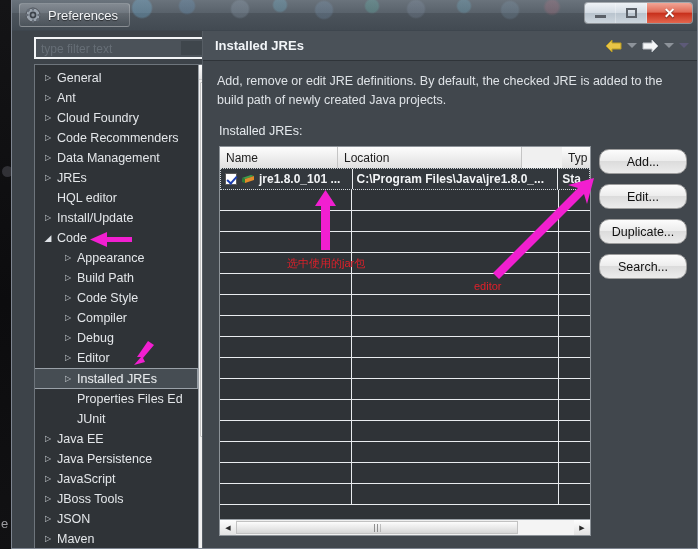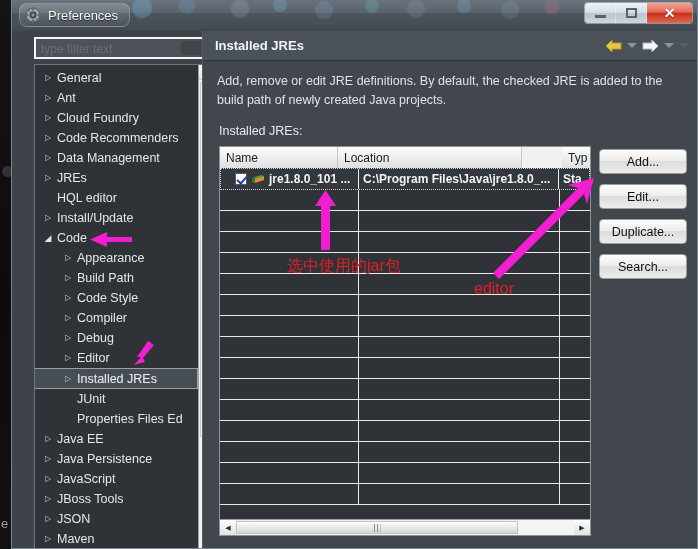--- a/index.html
+++ b/index.html
@@ -51,21 +51,21 @@
       radial-gradient(circle at 540px 7px, rgba(230,120,140,.18) 0 6px, transparent 9px),
       linear-gradient(180deg,#6a737c 0%, #59626b 42%, #4c545c 44%, #424a52 100%);
     border-bottom: 1px solid #3e464e;
   }
   #tb-left {
     position: absolute; left: 7px; top: 3px;
     display: flex; align-items: center; gap: 7px;
     height: 24px; padding: 0 11px 0 5px;
     background: linear-gradient(180deg, rgba(255,255,255,.20), rgba(255,255,255,.04));
     border: 1px solid rgba(255,255,255,.22);
-    border-radius: 8px;
+    border-radius: 3px;
   }
   .gear {
     width: 16px; height: 16px; position: relative; flex: 0 0 auto;
   }
   .gear svg { display:block; }
   #tb-title {
     font-size: 13px; color: #f3f5f7; white-space: nowrap;
     text-shadow: 0 1px 1px rgba(0,0,0,.6);
   }
   #tb-buttons {
@@ -232,21 +232,20 @@
     cursor: pointer;
   }
   .th.c1 { width: 133px; }
   .th.c2 { width: 208px; }
   .th.c3 { width: 31px; border-right: none; margin-left: 40px; }
 
   #tbody { position: absolute; left:0; right:0; top: 21px; bottom: 16px; }
   .trow {
     display: flex; height: 21px;
     border-bottom: 1px solid #e9ecef;
-    padding-left: 10px;
   }
   .trow .td {
     border-right: 1px solid #e9ecef;
     display: flex; align-items: center;
     font-size: 12px; color: #f2f4f6;
     padding-left: 4px; white-space: nowrap; overflow: hidden;
   }
   .trow .td.c1 { width: 133px; }
   .trow .td.c2 { width: 208px; }
   .trow .td.c3 { width: 31px; border-right: none; }
@@ -299,28 +298,28 @@
   #btn-col {
     position: absolute; right: 10px; top: 118px;
     width: 88px;
     display: flex; flex-direction: column; gap: 10px;
   }
   .pbtn {
     height: 25px; width: 88px;
     font-size: 12.5px; color: #111;
     font-family: "Liberation Sans", sans-serif;
     background: linear-gradient(180deg,#fcfcfc 0%, #ededed 46%, #dcdcdc 50%, #ececec 100%);
-    border: 1px solid #9d9d9d; border-radius: 4px;
+    border: 1px solid #9d9d9d; border-radius: 10px;
     cursor: pointer;
   }
 
   
   #annots { position: absolute; inset: 0; pointer-events: none; }
   .anno-text {
-    position: absolute; color: #e0202a; font-size: 16px;
+    position: absolute; color: #e0202a; font-size: 11px;
     font-family: "Liberation Sans", sans-serif;
     white-space: nowrap;
   }
 </style>
 </head>
 <body>
 
 <div id="desktop">
   <div class="ghost-dot"></div>
   <div class="ghost-letter">e</div>
@@ -429,25 +428,25 @@
             <div class="titem lvl2">
               <span class="twist">▷</span>
               <span class="tlabel">Editor</span>
             </div>
             <div class="titem lvl2 sel">
               <span class="twist">▷</span>
               <span class="tlabel">Installed JREs</span>
             </div>
             <div class="titem lvl2">
               <span class="twist"></span>
+              <span class="tlabel">Properties Files Ed</span>
+            </div>
+            <div class="titem lvl2">
+              <span class="twist"></span>
               <span class="tlabel">JUnit</span>
-            </div>
-            <div class="titem lvl2">
-              <span class="twist"></span>
-              <span class="tlabel">Properties Files Ed</span>
             </div>
             <div class="titem lvl1">
               <span class="twist">▷</span>
               <span class="tlabel">Java EE</span>
             </div>
             <div class="titem lvl1">
               <span class="twist">▷</span>
               <span class="tlabel">Java Persistence</span>
             </div>
             <div class="titem lvl1">

